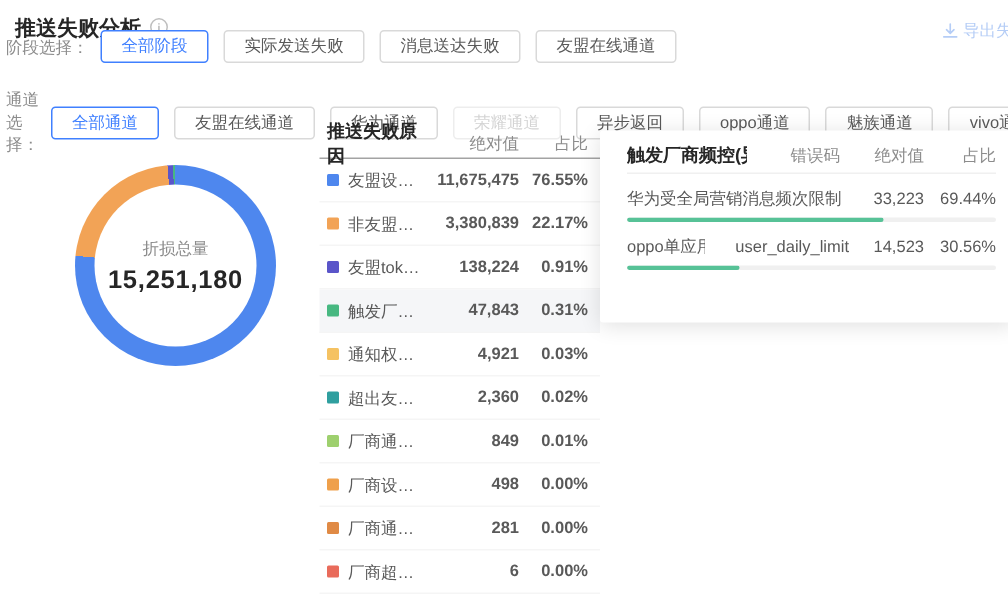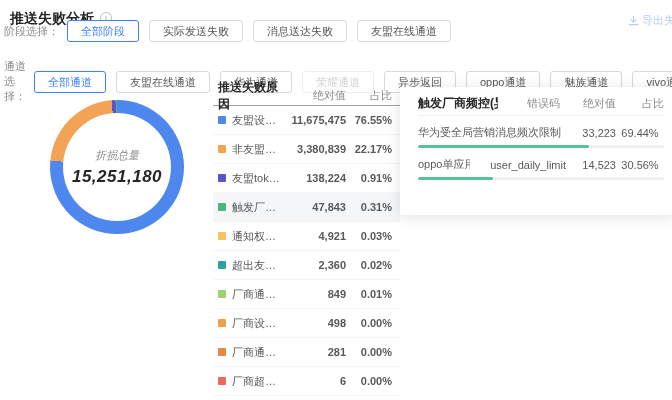--- a/index.html
+++ b/index.html
@@ -20,21 +20,21 @@
   .filter-row { position:absolute; left:4px; display:flex; align-items:center; }
   .filter-row.stage { top:20px; }
   .filter-row.channel { top:59px; }
   .filter-label { color:#8c8c8c; font-size:11px; margin-right:8px; }
   .fbtn { height:22px; padding:0 13px; margin-right:10px; background:#fff; border:1px solid #d9d9d9;
     border-radius:3px; font-size:11px; color:#595959; line-height:20px; cursor:pointer; white-space:nowrap;
     font-family:inherit; }
   .fbtn.selected { border-color:#4080ff; color:#4080ff; }
   .fbtn.disabled { border-color:#ededed; color:#d4d4d4; cursor:not-allowed; }
   
-  .donut { position:absolute; left:50px; top:100px; width:134px; height:134px;font-style:italic; }
+  .donut { position:absolute; left:50px; top:110px; width:134px; height:134px; }
   .donut-ring { position:absolute; inset:0; border-radius:50%; }
   .donut-ring::after { content:""; position:absolute; inset:13px; background:#fff; border-radius:50%; }
   .donut-center { position:absolute; inset:0; display:flex; flex-direction:column; align-items:center;
     justify-content:center; z-index:2; }
   .donut-label { font-size:11px; color:#8c8c8c; margin-bottom:4px; }
   .donut-total { font-size:17px; font-weight:bold; color:#262626; letter-spacing:0.5px; }
   
   .reason-panel { position:absolute; left:213px; top:86px; width:187px; }
   .r-head { display:flex; align-items:center; height:20px; padding:0 8px 0 5px; border-bottom:1px solid #a3a3a3; }
   .r-head .c-name { flex:1; font-size:12px; font-weight:bold; color:#262626; }
@@ -50,21 +50,21 @@
   .detail-card { position:absolute; left:400px; top:87px; width:276px; height:128px; background:#fff;
     border-radius:2px; box-shadow:0 2px 14px rgba(0,0,0,0.12); padding:9px 12px 0 18px; }
   .d-head { display:flex; align-items:center; height:20px; border-bottom:1px solid #f0f0f0; padding-bottom:4px; }
   .d-title { flex:1; font-size:12px; font-weight:bold; color:#262626; white-space:nowrap; overflow:hidden; }
   .d-col { color:#8c8c8c; font-size:11px; text-align:right; }
   .d-col.code { width:62px; } .d-col.val { width:56px; } .d-col.pct { width:48px; }
   .d-row { margin-top:9px; }
   .d-row-line { display:flex; align-items:center; }
   .d-row-line .d-name { flex:1; color:#595959; white-space:nowrap; overflow:hidden; }
   .d-cell { text-align:right; color:#595959; white-space:nowrap; }
-  .d-cell.code { width:96px; } .d-cell.val { width:50px; } .d-cell.pct { width:48px;text-align:center; }
+  .d-cell.code { width:96px; } .d-cell.val { width:50px; } .d-cell.pct { width:48px; }
   .d-bar { margin-top:5px; height:3px; background:#f0f0f0; border-radius:2px; overflow:hidden; }
   .d-bar-fill { height:100%; border-radius:2px; }
 </style>
 </head>
 <body>
 
 <div class="page">
 
   <div class="hdr-title">
     <span>推送失败分析</span><span class="info-icon">i</span>

